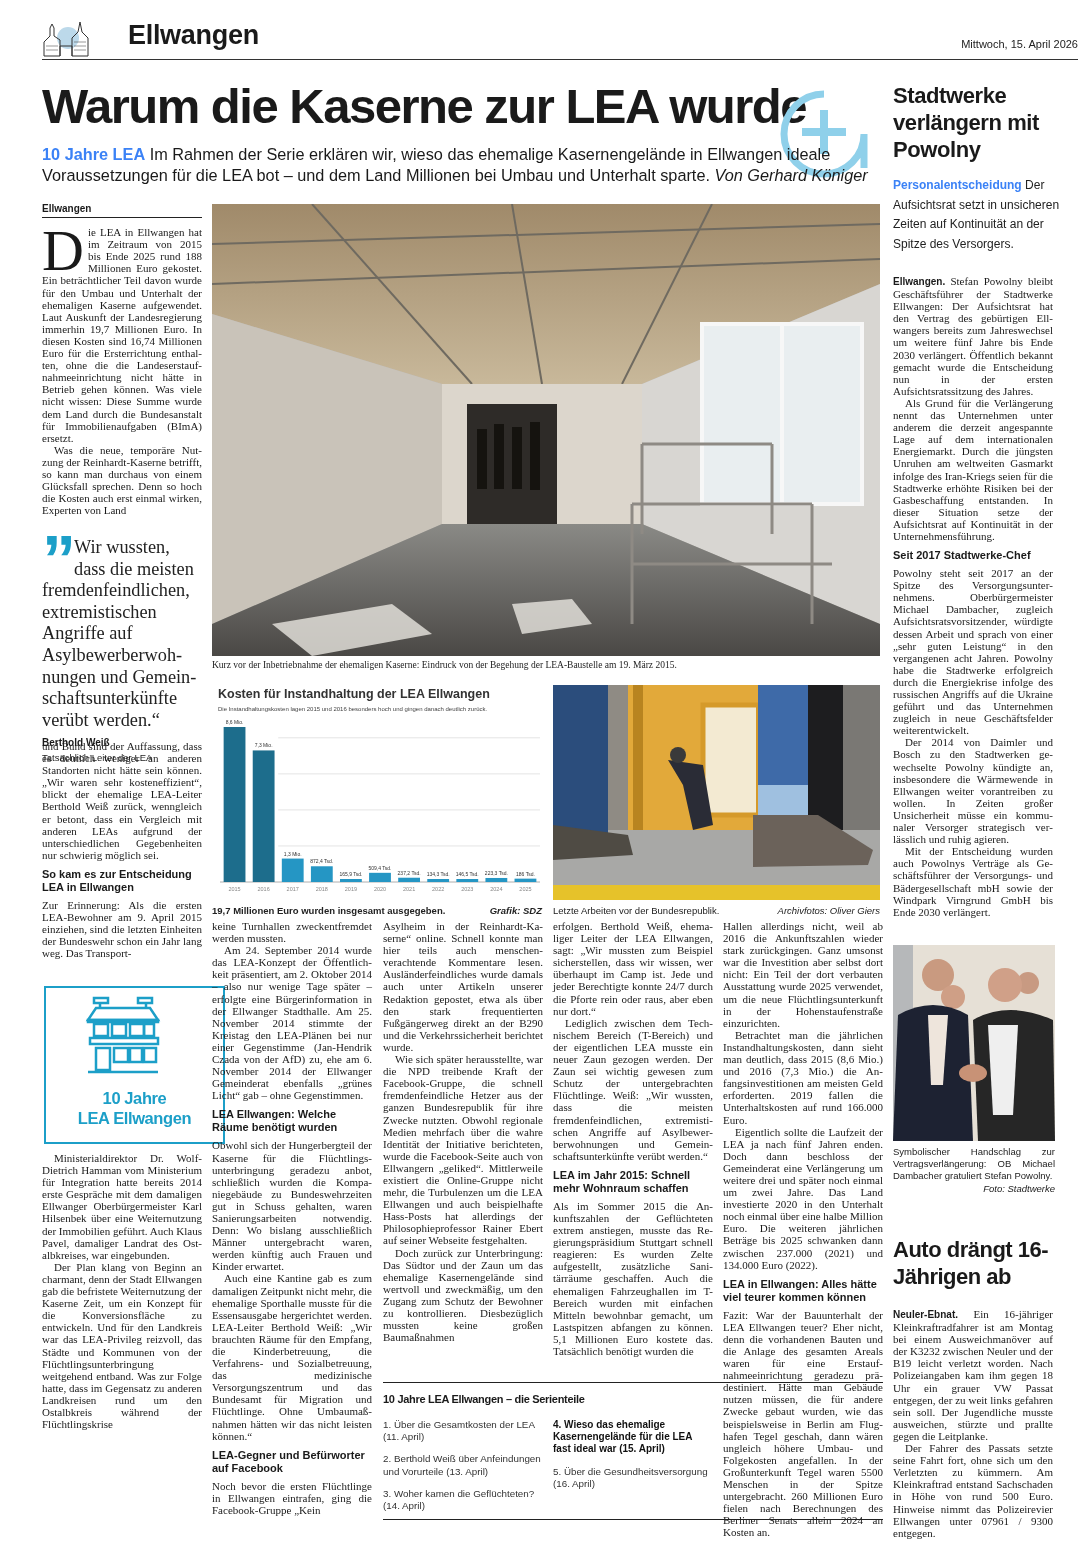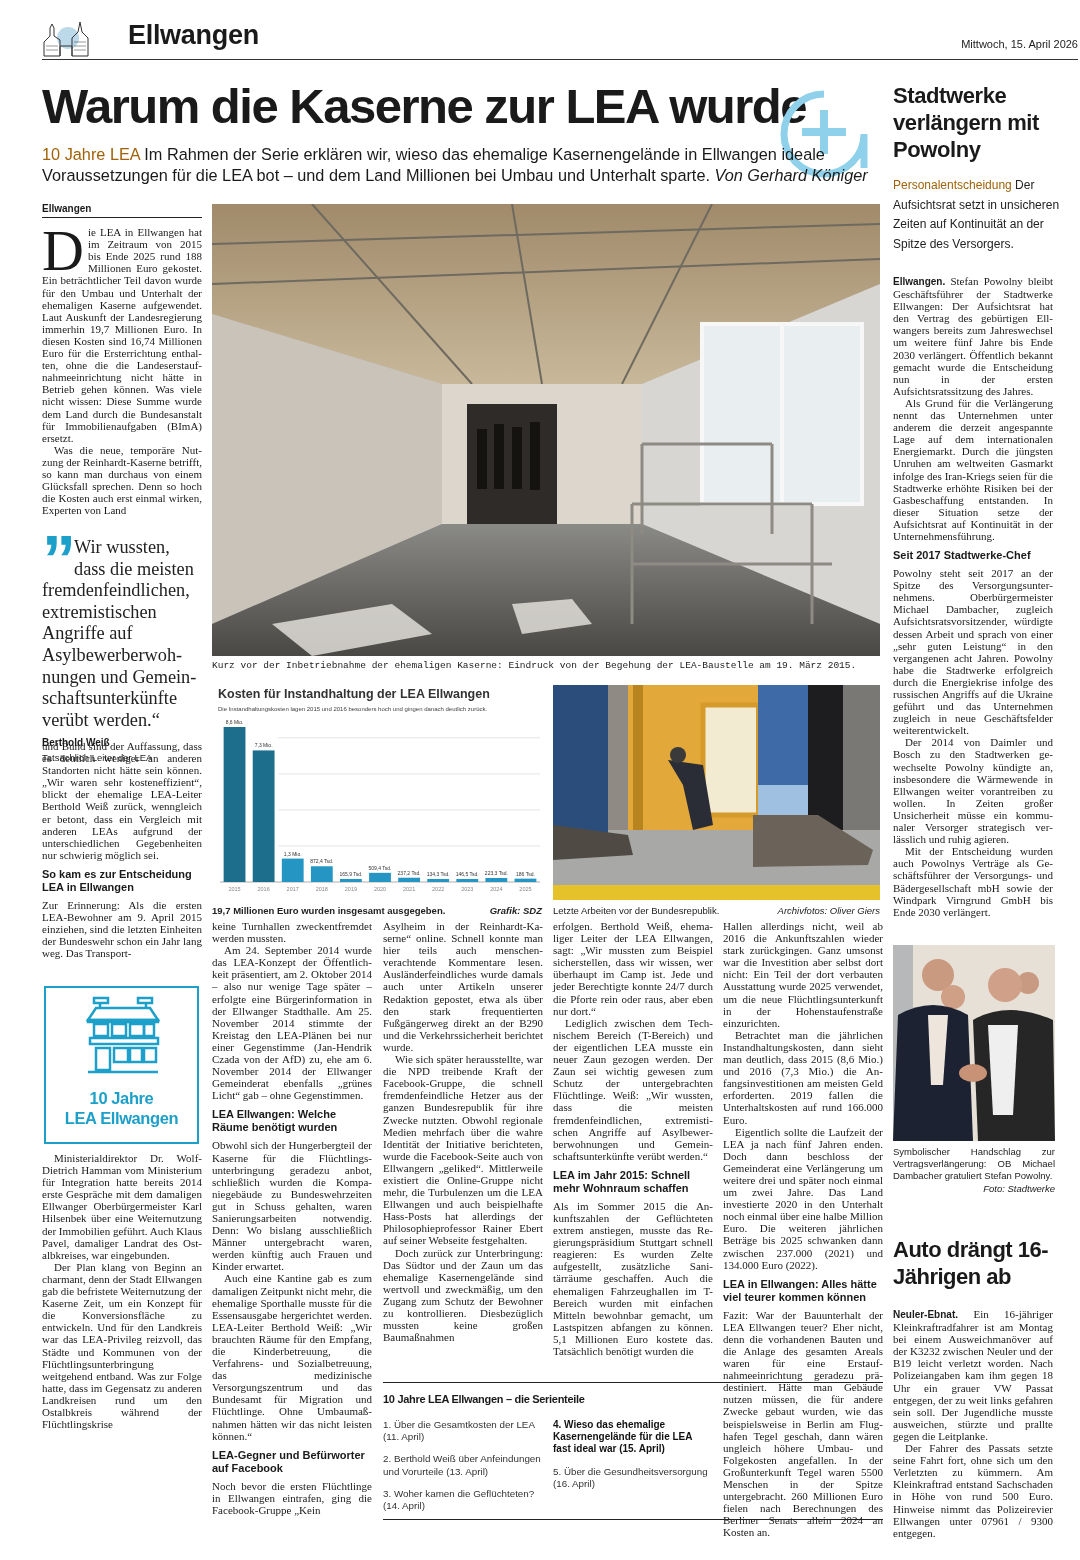--- a/index.html
+++ b/index.html
@@ -8,50 +8,50 @@
 
   
   #topbar { left: 42px; top: 14px; width: 1036px; height: 46px; border-bottom: 1px solid #333; }
   #logo { left: 0; top: 4px; width: 52px; height: 40px; }
   #section { left: 86px; top: 6px; font-size: 27px; font-weight: bold; font-family: "Liberation Sans", sans-serif; letter-spacing: -0.3px; }
   #date { right: 0; top: 24px; font-size: 11px; font-family: "Liberation Sans", sans-serif; color: #222; }
 
   #headline { left: 42px; top: 78px; font-size: 49px; font-weight: bold; font-family: "Liberation Sans", sans-serif; letter-spacing: -1.5px; white-space: nowrap; }
   #plus-icon { left: 778px; top: 88px; width: 92px; height: 92px; }
   #teaser { left: 42px; top: 144px; width: 850px; font-size: 16.3px; line-height: 21px; font-family: "Liberation Sans", sans-serif; }
-  .kicker { color: #a16207; font-weight: normal; }
+  .kicker { color: #3b82f6; font-weight: bold; }
   .author { font-style: italic; text-align: center; }
 
   
   .col { font-size: 11px; line-height: 12.1px; text-align: justify; hyphens: manual; }
   .col p { text-indent: 0; }
   .col p.ind { text-indent: 12px; }
   .sub { font-family: "Liberation Sans", sans-serif; font-weight: bold; font-size: 11px; line-height: 13px; margin: 7px 0 5px; text-align: left; }
 
   #col1 { left: 42px; top: 203px; width: 160px; }
   #dateline-label { font-family: "Liberation Sans", sans-serif; font-weight: bold; font-size: 10px; border-bottom: 1.5px solid #222; padding-bottom: 2px; margin-bottom: 8px; }
   .dropcap { float: left; font-size: 58px; line-height: 46px; margin: 2px 4px 0 0; font-family: "Liberation Serif", serif; }
 
   #quote-block { left: 42px; top: 537px; width: 162px; }
   #quote-mark { color: #1c9fc8; font-size: 68px; font-weight: bold; font-family: "Liberation Sans", sans-serif; line-height: 44px; float: left; margin: 0 4px -6px 0; letter-spacing: -6px; height: 40px; }
   #quote-text { font-size: 18.3px; line-height: 21.6px; font-family: "Liberation Serif", serif; color: #222; text-align: left; }
   #quote-author { font-family: "Liberation Sans", sans-serif; font-weight: bold; font-size: 10px; margin-top: 6px; }
   #quote-role { font-family: "Liberation Sans", sans-serif; font-size: 9.5px; margin-top: 4px; color: #222; }
 
   #col1b { left: 42px; top: 740px; width: 160px; }
 
-  #series-box { left: 44px; top: 986px; width: 155px; height: 158px; border: 2.5px solid #1c9fc8; }
+  #series-box { left: 44px; top: 986px; width: 181px; height: 158px; border: 2.5px solid #1c9fc8; }
   #series-box-icon { left: 28px; top: 6px; width: 96px; height: 82px; }
   #series-box-text { left: 0; top: 100px; width: 100%; text-align: center; color: #1c9fc8; font-weight: bold; font-family: "Liberation Sans", sans-serif; font-size: 16.5px; line-height: 20px; letter-spacing: -0.4px; }
 
   #col1c { left: 42px; top: 1152px; width: 160px; }
 
   
   #photo-main { left: 212px; top: 204px; width: 668px; height: 452px; overflow: hidden; }
-  #cap-main { left: 212px; top: 660px; font-size: 9.5px; font-family: Liberation Mono, monospace; color: #222; }
+  #cap-main { left: 212px; top: 660px; font-size: 9.5px; font-family: Liberation Serif, serif; color: #222; }
 
   
   #chart { left: 212px; top: 685px; width: 330px; height: 212px; }
   #chart-title { left: 6px; top: 2px; font-family: "Liberation Sans", sans-serif; font-weight: bold; font-size: 12.5px; color: #333; }
   #chart-sub { left: 6px; top: 21px; font-family: "Liberation Sans", sans-serif; font-size: 6px; color: #444; white-space: nowrap; }
   #chart-svg { left: 0; top: 32px; }
   #cap-chart { left: 212px; top: 905px; width: 330px; font-size: 9.5px; font-family: "Liberation Sans", sans-serif; color: #222; font-weight: bold; }
   #cap-chart .credit { float: right; font-style: italic; }
 
   

